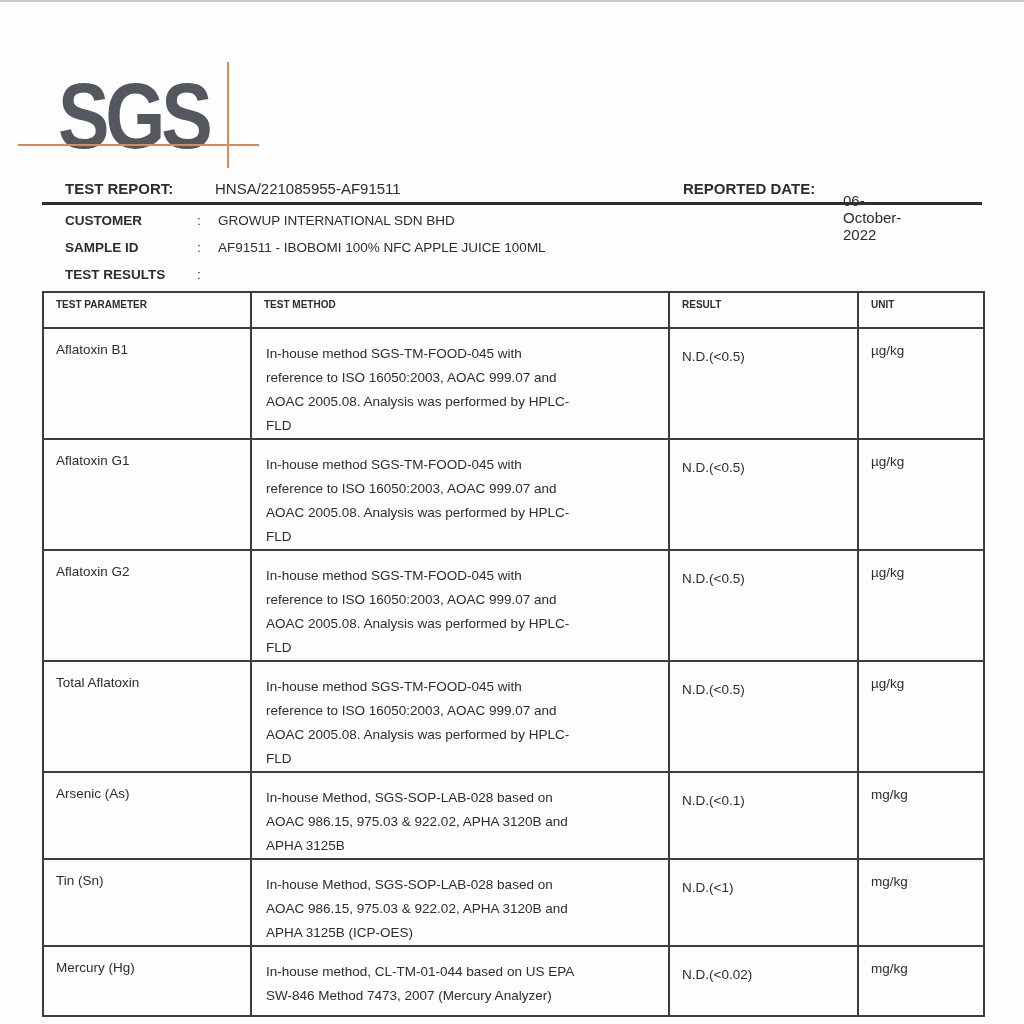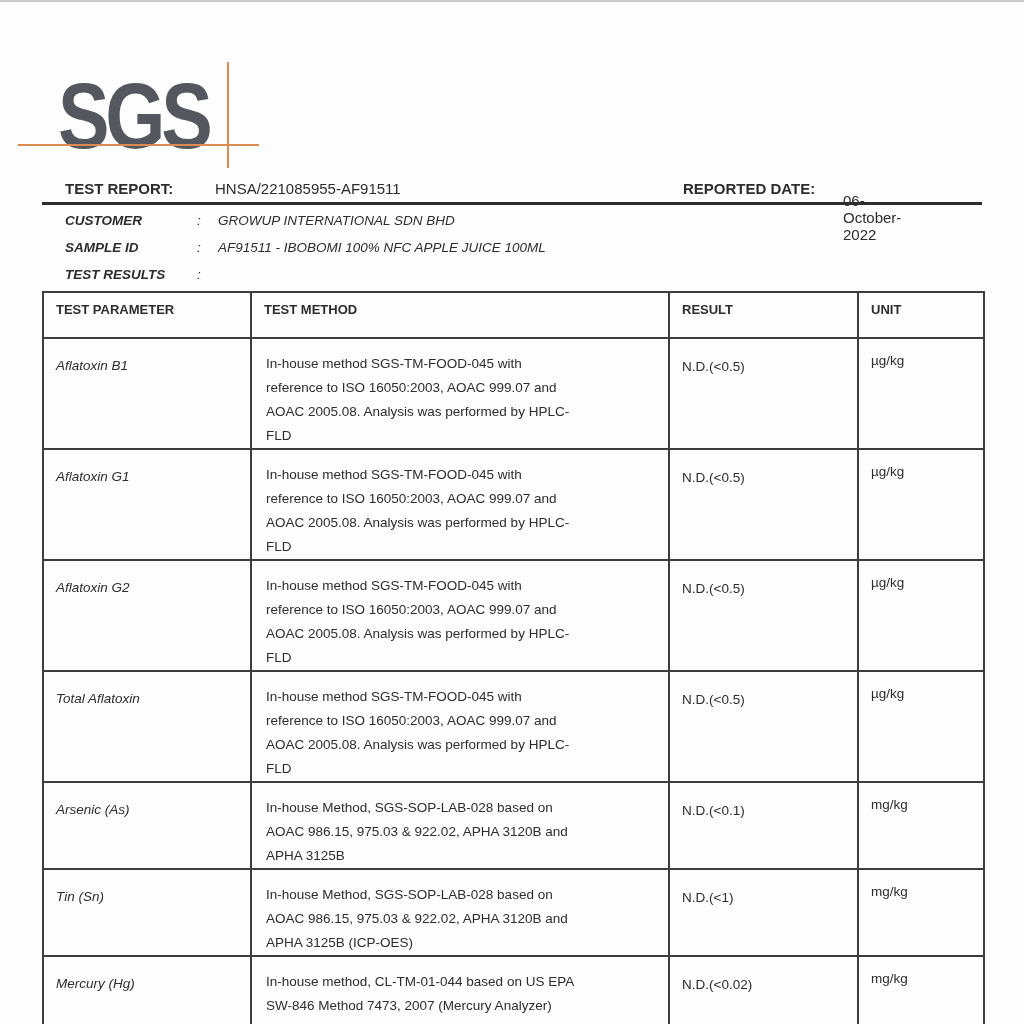--- a/index.html
+++ b/index.html
@@ -47,48 +47,48 @@
   .date-label { left: 683px; }
   .date-value { left: 843px; margin-top: 12px; }
 
   .thick-rule {
     position: absolute; left: 42px; top: 202px; width: 940px; height: 3px;
     background: #2e2e2e;
   }
 
   
   .meta { position: absolute; left: 0; top: 213px; width: 1000px; }
-  .meta-row { position: relative; height: 27px; font-size: 13.5px; font-style: italic; }
+  .meta-row { position: relative; height: 27px; font-size: 13.5px; }
   .meta-row .m-label { position: absolute; left: 65px; font-weight: 700; }
   .meta-row .m-colon { position: absolute; left: 197px; }
   .meta-row .m-value { position: absolute; left: 218px; }
 
   
   table.results {
     position: absolute; left: 42px; top: 291px;
     width: 941px;
     border-collapse: collapse;
     font-size: 13.5px;
     color: #2d2d2d;
     table-layout: fixed;
   }
   table.results th, table.results td {
     border: 2px solid #3d3d3d;
     vertical-align: top;
     text-align: left;
   }
   table.results th {
-    height: 46px;
+    height: 36px;
     font-weight: 700;
     vertical-align: middle;
     padding: 0 0 11px 12px;
-    font-size: 13px;
+    font-size: 10px;
   }
   table.results tr.data-row { height: 70px; }
-  td.param  { padding: 19px 8px 0 12px; font-style: italic; }
+  td.param  { padding: 13px 8px 0 12px; }
   td.method { padding: 13px 8px 0 14px; }
   td.method .method-text { max-width: 312px; line-height: 24px; }
   td.result { padding: 20px 4px 18px 12px; }
   td.unit   { padding: 14px 4px 0 12px; }
 </style>
 </head>
 <body>
 
 <div class="page">
 

